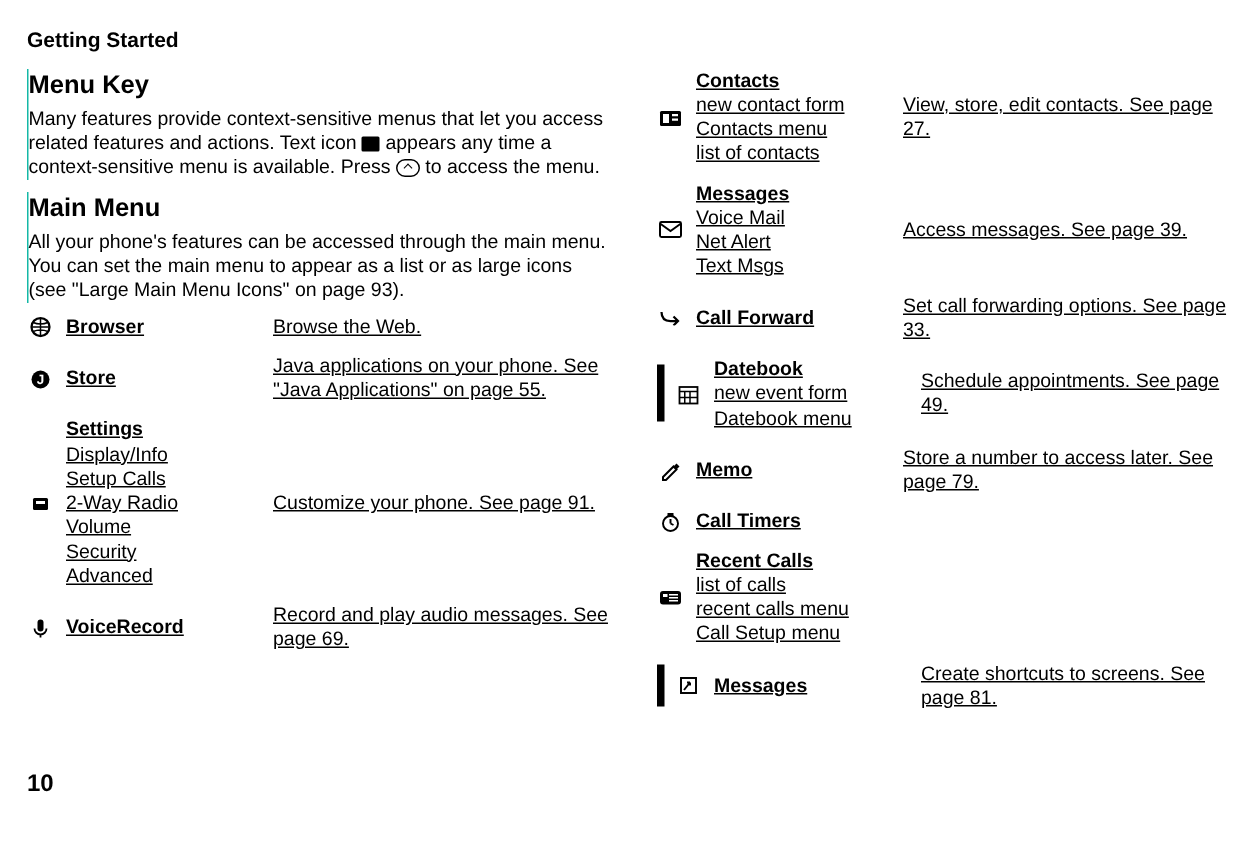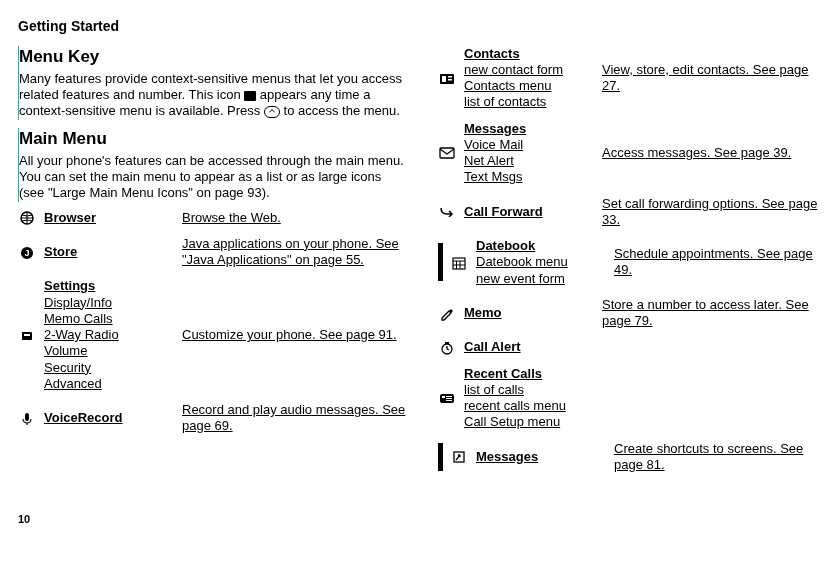--- a/index.html
+++ b/index.html
@@ -97,38 +97,38 @@
     flex: 1;
   }
   .divider-dot {
     flex: 0 0 5px;
     background: #000;
     height: 38px;
     margin-right: 3px;
   }
   .pagenum {
     font-weight: bold;
-    font-size: 11px;
+    font-size: 16px;
     margin-top: 30px;
   }
   svg { display: block; }
 </style>
 </head>
 <body>
 
 <div class="header">Getting Started</div>
 
 <div class="columns">
 
   <div class="col col-left">
 
     <div class="section">
       <h2>Menu Key</h2>
       <p class="para">
-        <span>Many features provide context-sensitive menus that let you access related features and number. This icon </span><span class="inline-icon"></span><span> appears any time a context-sensitive menu is available. Press </span><span class="inline-icon key"></span><span> to access the menu.</span>
+        <span>Many features provide context-sensitive menus that let you access related features and actions. Text icon </span><span class="inline-icon"></span><span> appears any time a context-sensitive menu is available. Press </span><span class="inline-icon key"></span><span> to access the menu.</span>
       </p>
     </div>
 
     <div class="section">
       <h2>Main Menu</h2>
       <p class="para">All your phone's features can be accessed through the main menu. You can set the main menu to appear as a list or as large icons (see "Large Main Menu Icons" on page 93).</p>
     </div>
 
     <div class="menu-row">
       <div class="menu-icon">
@@ -159,21 +159,21 @@
     <div class="menu-row">
       <div class="menu-icon">
         <svg width="14" height="14" viewBox="0 0 14 14">
             <rect x="2" y="3" width="10" height="8" rx="1" fill="#000"></rect>
             <rect x="4" y="5" width="6" height="2" fill="#fff"></rect>
           </svg>
       </div>
       <div class="menu-name-col">
         <div class="menu-name">Settings</div>
         <div class="menu-sub">Display/Info</div>
-        <div class="menu-sub">Memo Calls</div>
+        <div class="menu-sub">Setup Calls</div>
         <div class="menu-sub">2-Way Radio</div>
         <div class="menu-sub">Volume</div>
         <div class="menu-sub">Security</div>
         <div class="menu-sub">Advanced</div>
       </div>
       <div class="menu-desc">Customize your phone. See page 91.</div>
     </div>
 
     <div class="menu-row">
       <div class="menu-icon">
@@ -244,22 +244,22 @@
         <svg width="14" height="14" viewBox="0 0 14 14">
             <rect x="1" y="2" width="12" height="11" fill="none" stroke="#000" stroke-width="1.2"></rect>
             <line x1="1" y1="5" x2="13" y2="5" stroke="#000"></line>
             <line x1="4.5" y1="5" x2="4.5" y2="13" stroke="#000"></line>
             <line x1="8" y1="5" x2="8" y2="13" stroke="#000"></line>
             <line x1="1" y1="9" x2="13" y2="9" stroke="#000"></line>
           </svg>
       </div>
       <div class="menu-name-col">
         <div class="menu-name">Datebook</div>
+        <div class="menu-sub">new event form</div>
         <div class="menu-sub">Datebook menu</div>
-        <div class="menu-sub">new event form</div>
       </div>
       <div class="menu-desc">Schedule appointments. See page 49.</div>
     </div>
 
     <div class="menu-row">
       <div class="menu-icon">
         <svg width="14" height="14" viewBox="0 0 14 14">
             <path d="M2 11 L9 4 L11 6 L4 13 L2 13 Z" fill="none" stroke="#000" stroke-width="1.3"></path>
             <path d="M9 4 L11 2 L13 4 L11 6" fill="#000"></path>
           </svg>
@@ -273,21 +273,21 @@
     <div class="menu-row">
       <div class="menu-icon">
         <svg width="14" height="14" viewBox="0 0 14 14">
             <circle cx="7" cy="8" r="5" fill="none" stroke="#000" stroke-width="1.3"></circle>
             <line x1="7" y1="8" x2="7" y2="5" stroke="#000" stroke-width="1.3"></line>
             <line x1="7" y1="8" x2="9" y2="9" stroke="#000" stroke-width="1.3"></line>
             <rect x="5" y="1" width="4" height="2" fill="#000"></rect>
           </svg>
       </div>
       <div class="menu-name-col">
-        <div class="menu-name">Call Alert</div>
+        <div class="menu-name">Call Timers</div>
       </div>
     </div>
 
     <div class="menu-row">
       <div class="menu-icon">
         <svg width="16" height="12" viewBox="0 0 16 12">
             <rect x="1" y="2" width="14" height="9" rx="2" fill="#000"></rect>
             <rect x="3" y="4" width="3" height="2" fill="#fff"></rect>
             <rect x="7" y="4" width="6" height="1" fill="#fff"></rect>
             <rect x="7" y="6" width="6" height="1" fill="#fff"></rect>

